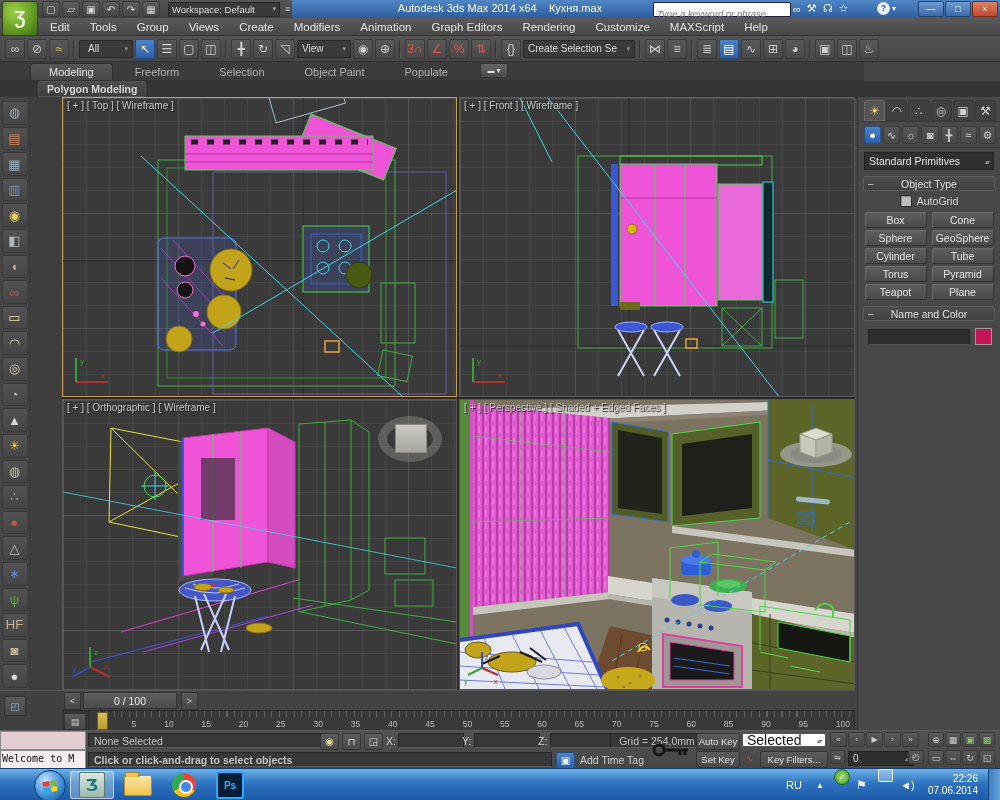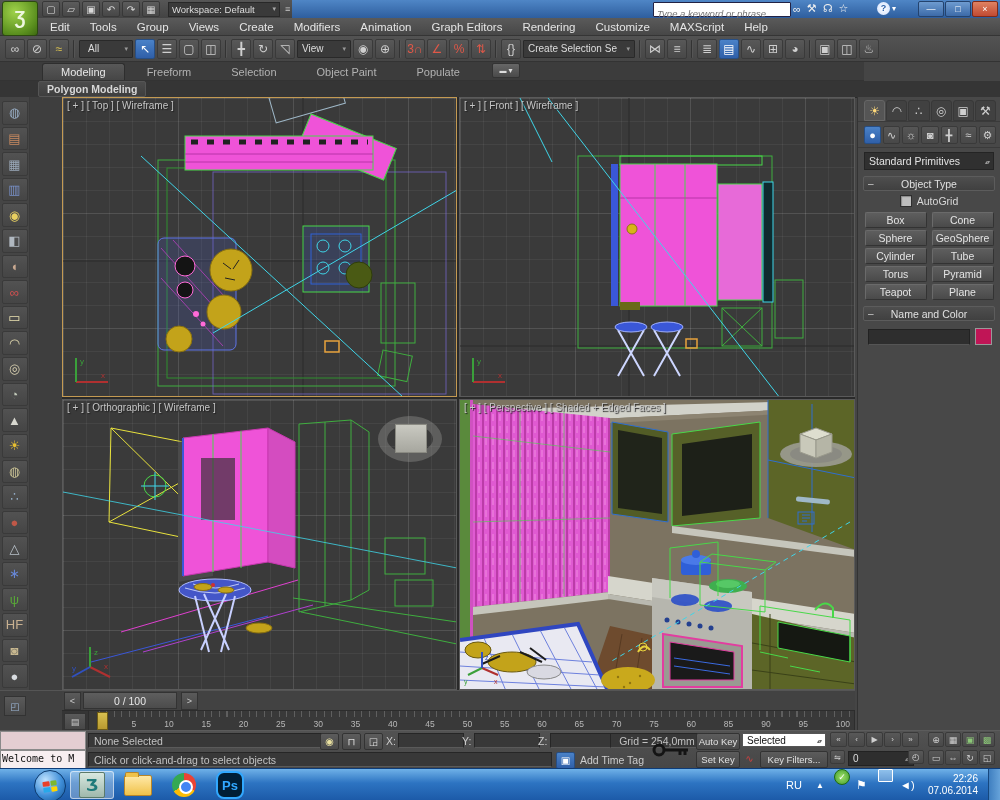--- a/index.html
+++ b/index.html
@@ -29,21 +29,21 @@
   
   #main-toolbar{position:absolute;left:0;top:36px;width:1000px;height:26px;background:linear-gradient(#535353,#464646);border-bottom:1px solid #333;display:flex;align-items:center;padding-left:4px;box-sizing:border-box;}
   .titem{width:20px;height:20px;margin:0 1px;display:flex;align-items:center;justify-content:center;font-size:12px;color:#cfcfcf;background:linear-gradient(#585858,#484848);border:1px solid #3a3a3a;border-radius:2px;box-sizing:border-box;}
   .titem .tlab,.titem .tarr{display:none;}
   .titem.active{background:linear-gradient(#4a82c8,#2f5fa8);border-color:#274e84;color:#fff;}
   .titem.dd{width:auto;height:18px;background:#3a3a3a;border:1px solid #292929;border-radius:1px;padding:0 4px;justify-content:flex-start;}
   .titem.dd .tlab{display:block;font-size:10px;color:#ddd;white-space:nowrap;overflow:hidden;}
   .titem.dd .tarr{display:block;margin-left:auto;font-size:7px;color:#999;padding-left:3px;}
   .titem.sep{width:2px;height:18px;background:#393939;border:none;border-left:1px solid #333;border-right:1px solid #555;margin:0 3px;}
   
-  #ribbon-tabs{position:absolute;left:0;top:62px;width:864px;height:19px;background:#3c3c3c;display:flex;align-items:flex-end;padding-left:42px;box-sizing:border-box;border-bottom:1px solid #333;}
+  #ribbon-tabs{position:absolute;left:0;top:62px;width:864px;height:19px;background:#3c3c3c;display:flex;align-items:flex-end;padding-left:30px;box-sizing:border-box;border-bottom:1px solid #333;}
   .rtab{font-size:11px;color:#b2b2b2;padding:2px 18px;margin-right:4px;}
   .rtab.active{background:linear-gradient(#585858,#464646);border:1px solid #2e2e2e;border-bottom:none;border-radius:3px 3px 0 0;color:#e8e8e8;}
   #ribbon-min{width:26px;height:13px;margin-left:10px;margin-bottom:2px;background:linear-gradient(#666,#4a4a4a);border:1px solid #333;border-radius:2px;color:#ddd;font-size:7px;display:flex;align-items:center;justify-content:center;gap:2px;}
   #ribbon-panelrow{position:absolute;left:0;top:81px;width:1000px;height:16px;background:#353535;border-bottom:1px solid #2a2a2a;display:flex;align-items:center;}
   #polygon-modeling{margin-left:38px;height:14px;background:linear-gradient(#4c4c4c,#3e3e3e);border:1px solid #555;border-radius:2px;color:#d8d8d8;font-size:10.5px;font-weight:bold;display:flex;align-items:center;padding:0 8px;}
   
   #side-toolbar{position:absolute;left:0;top:97px;width:30px;height:593px;background:#454545;border-right:1px solid #3a3a3a;display:flex;flex-direction:column;align-items:center;padding-top:4px;box-sizing:border-box;}
   .side-btn{width:24px;height:22px;margin-bottom:2px;display:flex;align-items:center;justify-content:center;font-size:13px;background:linear-gradient(#525252,#454545);border:1px solid #3a3a3a;border-radius:2px;}
   #gutter{position:absolute;left:30px;top:97px;width:32px;height:593px;background:#3e3e3e;}
   
@@ -94,21 +94,21 @@
   #corner-bl{position:absolute;left:0;top:690px;width:62px;height:40px;background:#414141;border-top:1px solid #555;box-sizing:border-box;}
   #layout-btn{position:absolute;left:4px;top:5px;width:20px;height:18px;background:linear-gradient(#5a5a5a,#474747);border:1px solid #333;display:flex;align-items:center;justify-content:center;font-size:10px;color:#9db8d8;}
   
   #statusbar{position:absolute;left:0;top:730px;width:1000px;height:38px;background:linear-gradient(#525252,#464646);border-top:1px solid #5c5c5c;font-size:10.5px;}
   #macro-box{position:absolute;left:0;top:0;width:86px;height:19px;background:#e4ced2;border:1px solid #8a8a8a;box-sizing:border-box;}
   #listener-box{position:absolute;left:0;top:19px;width:86px;height:19px;background:#f7eef0;border:1px solid #8a8a8a;box-sizing:border-box;color:#111;font-family:"DejaVu Sans Mono",monospace;font-size:10px;padding:2px 1px;white-space:nowrap;overflow:hidden;}
   .sfield{position:absolute;background:#383838;border:1px solid #262626;border-bottom-color:#5a5a5a;height:13px;color:#c2c2c2;display:flex;align-items:center;padding:0 5px;}
   .sbtn{position:absolute;height:15px;background:linear-gradient(#5c5c5c,#494949);border:1px solid #333;border-radius:2px;display:flex;align-items:center;justify-content:center;color:#e0e0e0;}
   .micon{position:absolute;width:17px;height:15px;background:linear-gradient(#5c5c5c,#494949);border:1px solid #333;border-radius:2px;display:flex;align-items:center;justify-content:center;font-size:10px;color:#ddd;}
   .slabel{position:absolute;color:#cccccc;}
-  #selected-dd{position:absolute;left:742px;top:2px;width:84px;height:14px;background:#fff;border:1px solid #555;color:#111;font-size:10px;display:flex;align-items:center;padding:0 4px;box-sizing:border-box;}
+  #selected-dd{position:absolute;left:742px;top:2px;width:84px;height:14px;background:#fff;border:1px solid #555;color:#111;font-size:14px;display:flex;align-items:center;padding:0 4px;box-sizing:border-box;}
   #selected-dd::after{content:"▴▾";margin-left:auto;font-size:6px;letter-spacing:-1px;color:#666;}
   #isolate-btn{background:linear-gradient(#4a82c8,#2f5fa8);color:#fff;border-color:#274e84;}
   #playback,#navgrid{position:absolute;display:flex;flex-wrap:wrap;}
   #playback{left:830px;top:1px;width:97px;gap:1px;}
   #playback .titem{width:17px;height:15px;font-size:8px;margin:0;}
   #frame-field{position:absolute;left:848px;top:20px;width:56px;height:13px;background:#2e2e2e;border:1px solid #222;color:#ddd;font-size:10px;display:flex;align-items:center;padding:0 4px;}
   #frame-field::after{content:"▴▾";margin-left:auto;font-size:6px;letter-spacing:-1px;color:#888;}
   #navgrid{left:928px;top:1px;width:74px;gap:1px;}
   #navgrid .titem{width:16px;height:15px;font-size:9px;margin:0;}
   
@@ -116,21 +116,21 @@
   #start-orb{position:absolute;left:34px;top:1px;width:30px;height:30px;border-radius:50%;background:radial-gradient(circle at 35% 30%,#bfe2ff,#3f8ed8 55%,#11508f);border:1px solid #0c3a6e;display:flex;align-items:center;justify-content:center;}
   #start-flag{width:14px;height:11px;display:grid;grid-template-columns:1fr 1fr;grid-template-rows:1fr 1fr;gap:1px;transform:rotate(-8deg);}
   #start-flag span{border-radius:1px;}
   .task-btn{position:absolute;top:2px;width:44px;height:28px;border-radius:3px;display:flex;align-items:center;justify-content:center;}
   .task-btn.activeapp{background:rgba(255,255,255,.30);border:1px solid rgba(255,255,255,.55);box-sizing:border-box;}
   #max-icon{width:24px;height:24px;background:linear-gradient(#d8e8e0,#9fb8ac);border:1px solid #5a7a6a;border-radius:2px;display:flex;align-items:center;justify-content:center;color:#1f7a7a;font-weight:bold;font-size:16px;font-family:"DejaVu Sans",sans-serif;}
   #folder-icon{width:26px;height:19px;background:linear-gradient(#ffe9a8,#f0c24a);border:1px solid #b8862a;border-radius:2px;position:relative;}
   #folder-icon::before{content:"";position:absolute;left:0;top:-4px;width:12px;height:4px;background:#f0c24a;border:1px solid #b8862a;border-bottom:none;border-radius:2px 2px 0 0;}
   #chrome-icon{width:24px;height:24px;border-radius:50%;background:conic-gradient(#ea4335 0 33%,#fbbc05 33% 66%,#34a853 66% 100%);position:relative;}
   #chrome-icon::after{content:"";position:absolute;left:7px;top:7px;width:10px;height:10px;border-radius:50%;background:#4285f4;border:2px solid #fff;}
-  #ps-icon{width:24px;height:24px;background:#001e36;border:2px solid #31a8ff;border-radius:8px;color:#31a8ff;font-size:13px;font-weight:bold;display:flex;align-items:center;justify-content:center;}
+  #ps-icon{width:24px;height:24px;background:#001e36;border:2px solid #31a8ff;border-radius:2px;color:#31a8ff;font-size:10px;font-weight:bold;display:flex;align-items:center;justify-content:center;}
   .tray{position:absolute;top:0;height:32px;display:flex;align-items:center;color:#fff;}
   #tray-lang{left:786px;font-size:11px;}
   #tray-arrow{left:816px;font-size:8px;}
   #tray-shield{left:834px;width:14px;height:14px;border-radius:50%;background:radial-gradient(#9fe06a,#3f9b2a);border:1px solid #1e6a10;display:flex;align-items:center;justify-content:center;font-size:9px;color:#fff;}
   #tray-flag{left:856px;font-size:12px;position:relative;}
   #tray-net{left:878px;width:13px;height:11px;border:1px solid #fff;border-radius:1px;background:rgba(255,255,255,.25);}
   #tray-speaker{left:900px;font-size:11px;}
   #tray-clock{left:916px;width:62px;flex-direction:column;justify-content:center;align-items:flex-end;font-size:10px;line-height:12px;}
   #show-desktop{position:absolute;left:988px;top:0;width:12px;height:32px;background:linear-gradient(90deg,#3f7fc0,#6aa6dc);border-left:1px solid #16477e;}
   .tiny{font-size:8px;}
@@ -161,20 +161,21 @@
           </div>
           <div class="qa-btn">
             <span>▦</span>
           </div>
         </div>
       <div id="workspace-dd">
           <span>Workspace: Default</span>
         </div>
       <div id="qa-more">≡</div>
     </div>
+    <div id="title-text"><span>Autodesk 3ds Max  2014 x64</span>&nbsp;&nbsp;&nbsp;&nbsp;<span>Кухня.max</span></div>
     <div id="search-box">
       <input placeholder="Type a keyword or phrase" style="">
     </div>
     <div id="infocenter">
 
     <div class="ic-btn"><span>∞</span></div>
         <div class="ic-btn"><span>⚒</span></div>
         <div class="ic-btn"><span>☊</span></div>
         <div class="ic-btn"><span>☆</span></div>
       </div>
@@ -823,21 +824,21 @@
     <div class="micon" style="left:342px;top:2px;">⊓</div>
     <div class="micon" style="left:364px;top:2px;">◲</div>
     <span class="slabel" style="left:386px;top:4px;">X:</span>
     <div class="sfield" style="left:398px;top:2px;width:54px;"></div>
     <span class="slabel" style="left:462px;top:4px;">Y:</span>
     <div class="sfield" style="left:474px;top:2px;width:54px;"></div>
     <span class="slabel" style="left:538px;top:4px;">Z:</span>
     <div class="sfield" style="left:550px;top:2px;width:50px;"></div>
     <div class="sfield" style="left:610px;top:2px;width:82px;justify-content:center;">Grid = 254,0mm</div>
 
-    <div class="sfield" style="left:88px;top:21px;width:452px;">Click or click-and-drag to select objects</div>
+    <div class="sfield" style="left:88px;top:21px;width:452px;font-weight:bold;">Click or click-and-drag to select objects</div>
     <div class="micon" id="isolate-btn" style="left:556px;top:21px;">▣</div>
     <span class="slabel" style="left:580px;top:23px;">Add Time Tag</span>
 
     <svg style="position:absolute;left:652px;top:11px;" width="40" height="16">
       <circle cx="7" cy="8" r="5" fill="none" stroke="#141414" stroke-width="3"></circle>
       <path d="M12,8 H36 M28,8 v5 M33,8 v5" stroke="#141414" stroke-width="3" fill="none"></path>
     </svg>
     <div class="sbtn" style="left:696px;top:2px;width:42px;font-size:9.5px;">Auto Key</div>
     <div class="sbtn" style="left:696px;top:20px;width:42px;font-size:9.5px;">Set Key</div>
     <div id="selected-dd">

